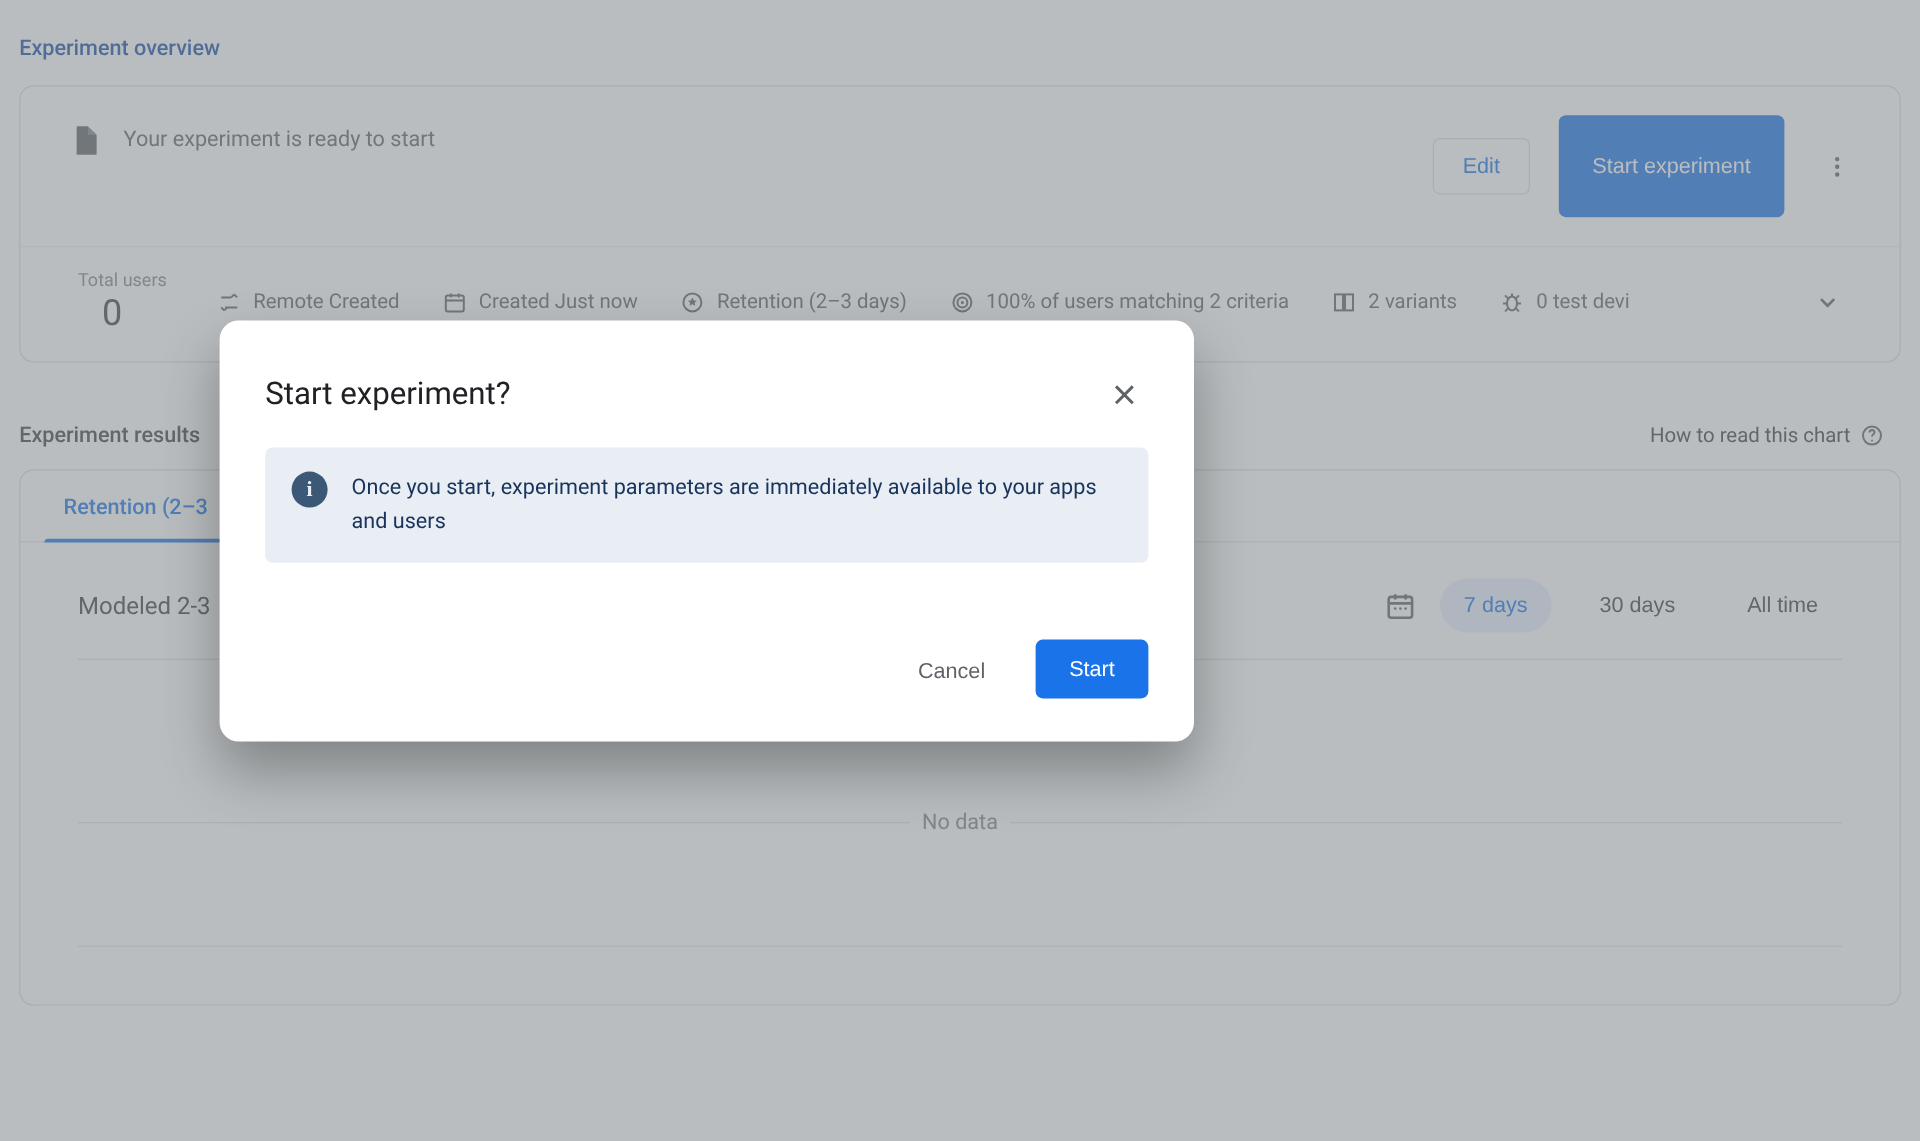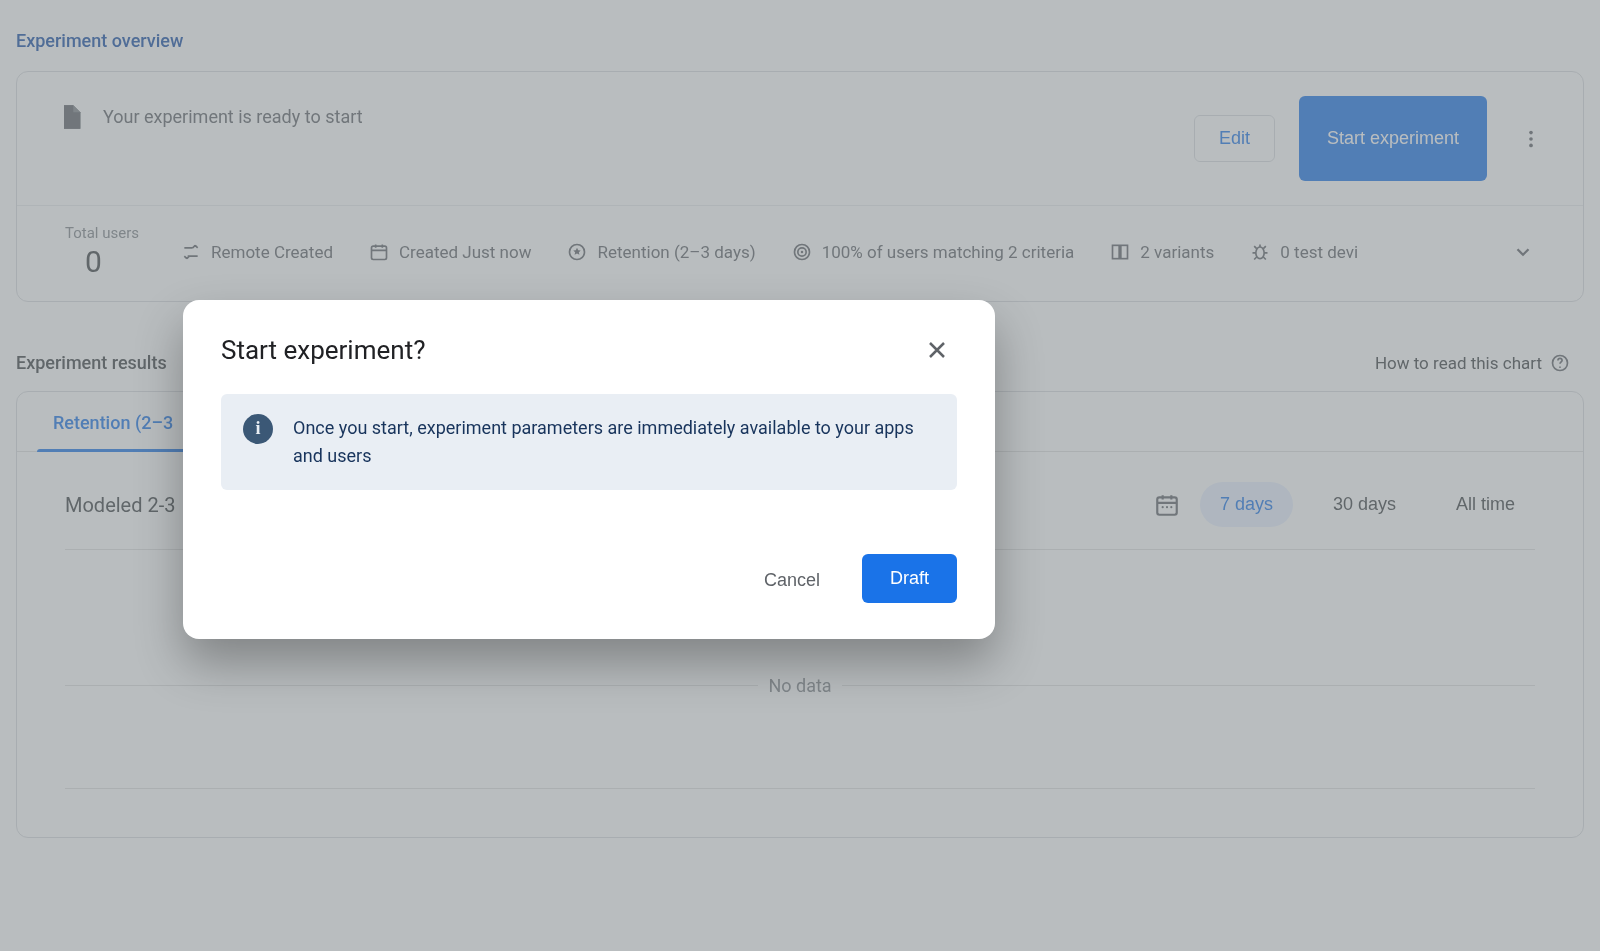--- a/index.html
+++ b/index.html
@@ -185,26 +185,26 @@
   .no-data-row .no-data { padding: 0 10px; }
 
   
   .scrim {
     position: absolute;
     left:0; top:0; width:1600px; height:951px;
     background: rgba(128,134,139,0.55);
   }
   .dialog {
     position: absolute;
-    left: 183px; top: 300px;
+    left: 183px; top: 267px;
     width: 812px;
     background: #fff;
     border-radius: 16px;
     box-shadow: 0 24px 48px rgba(0,0,0,0.3);
-    padding: 30px 38px 36px 38px;
+    padding: 42px 38px 36px 38px;
   }
   .dialog-head {
     display: flex; align-items: center;
     margin-bottom: 24px;
   }
   .dialog-title { font-size: 26px; color: #202124; font-weight: 400; }
   .dialog-head .icon-btn { margin-left: auto; }
   .note {
     background: #e9eef4;
     border-radius: 6px;
@@ -383,15 +383,15 @@
           <path stroke="#5f6368" stroke-width="2.5" fill="none" d="M5 5l14 14M19 5L5 19"></path>
         </svg>
     </button>
   </div>
   <div class="note">
     <div class="info-circle">i</div>
     <div>Once you start, experiment parameters are immediately available to your apps and users</div>
   </div>
   <div class="dialog-actions">
     <button class="btn-text">Cancel</button>
-    <button class="btn-start">Draft</button>
+    <button class="btn-start">Start</button>
   </div>
 </div>
 
 </body></html>

